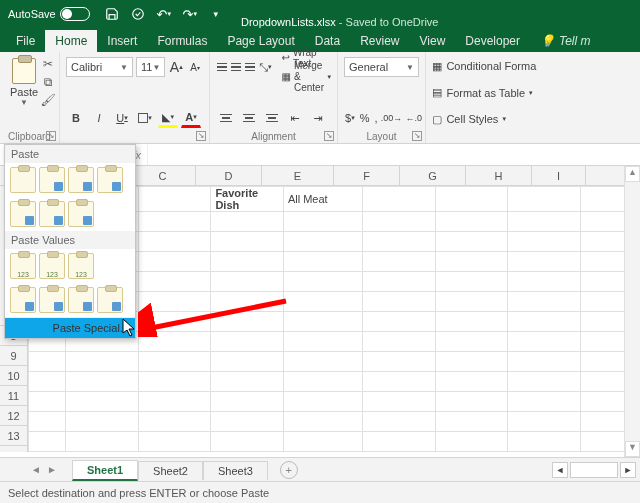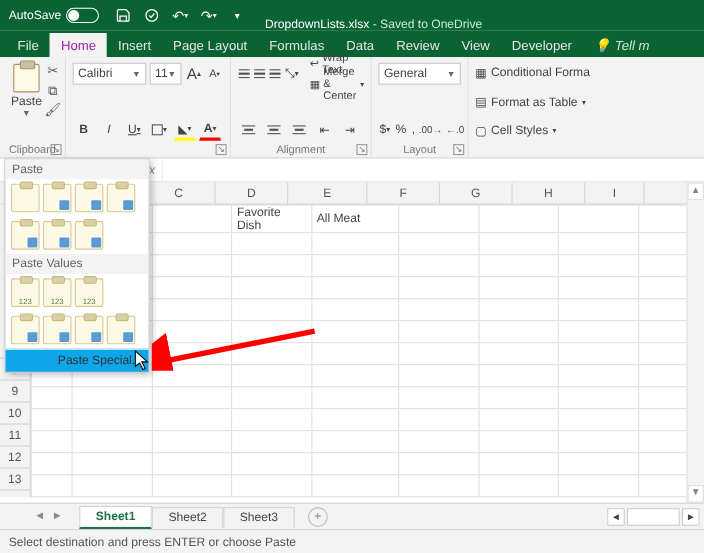--- a/index.html
+++ b/index.html
@@ -11,21 +11,21 @@
   .titlebar .toggle { width: 30px; height: 14px; border: 1px solid #fff; border-radius: 8px; position: relative; background: transparent; }
   .titlebar .toggle::after { content:""; width: 10px; height: 10px; border-radius: 50%; background: #fff; position: absolute; top: 1px; left: 1px; }
   .qat { display: flex; gap: 10px; margin-left: 14px; align-items: center; }
   .qat-icon { width: 16px; height: 16px; display: flex; align-items: center; justify-content: center; color: #fff; font-size: 13px; }
   .doc-title { position: absolute; left: 50%; transform: translateX(-40%); white-space: nowrap; margin-top: 15px; }
   .doc-title .saved { color: #cde8d8; }
 
   
   .ribbon-tabs { height: 24px; background: #0a6332; display: flex; align-items: flex-end; padding-left: 6px; font-size: 12px; }
   .tab { padding: 4px 10px; color: #e5e5e5; cursor: pointer; }
-  .tab.active { background: #f3f3f3; color: #a21caf; }
+  .tab.active { background: #f3f3f3; color: #14532d; }
   .tab.tell { color: #cde8d8; font-style: italic; display: flex; align-items: center; gap: 4px; }
 
   
   .ribbon { height: 92px; background: #f3f3f3; border-bottom: 1px solid #d4d4d4; display: flex; position: relative; }
   .group { border-right: 1px solid #e1e1e1; padding: 4px 6px 14px 6px; display: flex; flex-direction: column; justify-content: space-between; position: relative; }
   .group-label { position: absolute; bottom: 1px; left: 0; right: 0; text-align: center; font-size: 10px; color: #777; }
   .group-dialog { position: absolute; bottom: 2px; right: 3px; width: 10px; height: 10px; border: 1px solid #999; font-size: 8px; line-height: 8px; text-align: center; color: #777; }
 
   .clipboard-group { width: 60px; }
   .paste-big { width: 36px; height: 54px; display: flex; flex-direction: column; align-items: center; justify-content: flex-start; padding-top: 2px; }
@@ -78,21 +78,21 @@
 
   .body { display:flex; }
   .rowhdrs { display:flex; flex-direction:column; width:28px; background:#f3f3f3; border-right:1px solid #d4d4d4; }
   .rowhdr { height:20px; line-height:20px; text-align:center; font-size:11px; color:#555; border-bottom:1px solid #d4d4d4; }
   .cells { position:relative; flex:1; }
   .cells table { border-collapse: collapse; width: 100%; }
   .cells td { border: 1px solid #e0e0e0; height:20px; padding:0 4px; font-size:11px; width:66px; }
   .cells td.A { width:34px; }
   .cells td.E { width:72px; }
   .cells td.I { width:54px; }
-  .cells .bold { font-weight:normal; }
+  .cells .bold { font-weight:bold; }
 
   
   .marquee { position:absolute; border: 1.5px dashed #217346; top:21px; left:34px; width:67px; height:40px; pointer-events:none; }
   
   .active-cell { position:absolute; top:20px; left:33px; width:69px; height:22px; outline: 2px solid #217346; pointer-events:none; }
 
   
   .paste-menu { position:absolute; top:144px; left:4px; width:132px; background:#fff; border:1px solid #c6c6c6; box-shadow: 2px 2px 6px rgba(0,0,0,0.25); font-size:11px; z-index: 50; }
   .paste-menu .section-hdr { background:#f3f3f3; padding:3px 6px; color:#666; }
   .paste-menu .icon-row { display:flex; gap:3px; padding:4px 5px; }
@@ -152,22 +152,22 @@
   </div>
   <div class="doc-title">
     <span>DropdownLists.xlsx</span><span class="saved"> - Saved to OneDrive</span>
   </div>
 </div>
 
 <div class="ribbon-tabs">
   <div class="tab">File</div>
   <div class="tab active">Home</div>
   <div class="tab">Insert</div>
+  <div class="tab">Formulas</div>
   <div class="tab">Page Layout</div>
-  <div class="tab">Formulas</div>
   <div class="tab">Data</div>
   <div class="tab">Review</div>
   <div class="tab">View</div>
   <div class="tab">Developer</div>
   <div class="tab tell">
       <span>💡</span>
       <span>Tell m</span>
     </div>
 </div>
 

